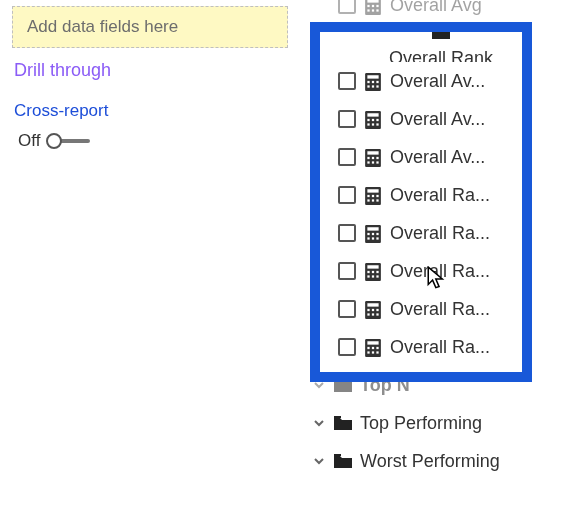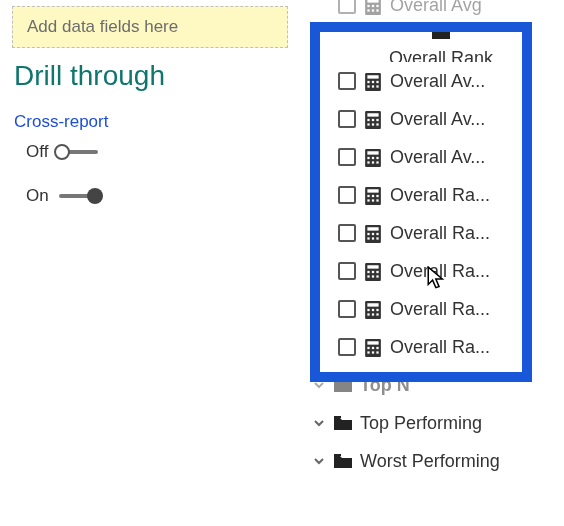--- a/index.html
+++ b/index.html
@@ -31,35 +31,35 @@
   
   .drop-zone {
     border: 1.5px dashed #bfbfbf;
     background: #fef9c3;
     padding: 10px 14px;
     color: #6d6d6d;
     font-size: 17px;
     margin-bottom: 12px;
   }
   .section-title {
-    font-size: 28px;
-    color: #0f766e;
+    font-size: 18px;
+    color: #8b5cf6;
     margin: 12px 0 20px 2px;
     font-weight: 400;
   }
   .control-label {
     font-size: 17px;
     color: #1d4ed8;
     margin: 10px 0 10px 2px;
   }
   .toggle-row {
     display: flex;
     align-items: center;
     gap: 10px;
-    margin: 0 0 24px 14px;
+    margin: 0 0 24px 6px;
   }
   .toggle-text {
     font-size: 17px;
     color: #333;
   }
   .toggle-track {
     width: 40px;
     height: 4px;
     background: #777;
     border-radius: 2px;
@@ -170,26 +170,20 @@
     <div class="section-title">Drill through</div>
 
     <div class="control-label">Cross-report</div>
     <div class="toggle-row toggle-off">
       <span class="toggle-text">Off</span>
       <span class="toggle-track">
         <span class="toggle-knob"></span>
       </span>
     </div>
 
-    <div class="toggle-row toggle-on">
-      <span class="toggle-text">On</span>
-      <span class="toggle-track">
-        <span class="toggle-knob"></span>
-      </span>
-    </div>
 
   </div>
 
   <div class="right-pane">
     <div class="field-list">
 
       <div class="field-row child clipped-top">
         <span class="checkbox"></span>
         <span class="calc-icon">
           <svg viewBox="0 0 16 16">

